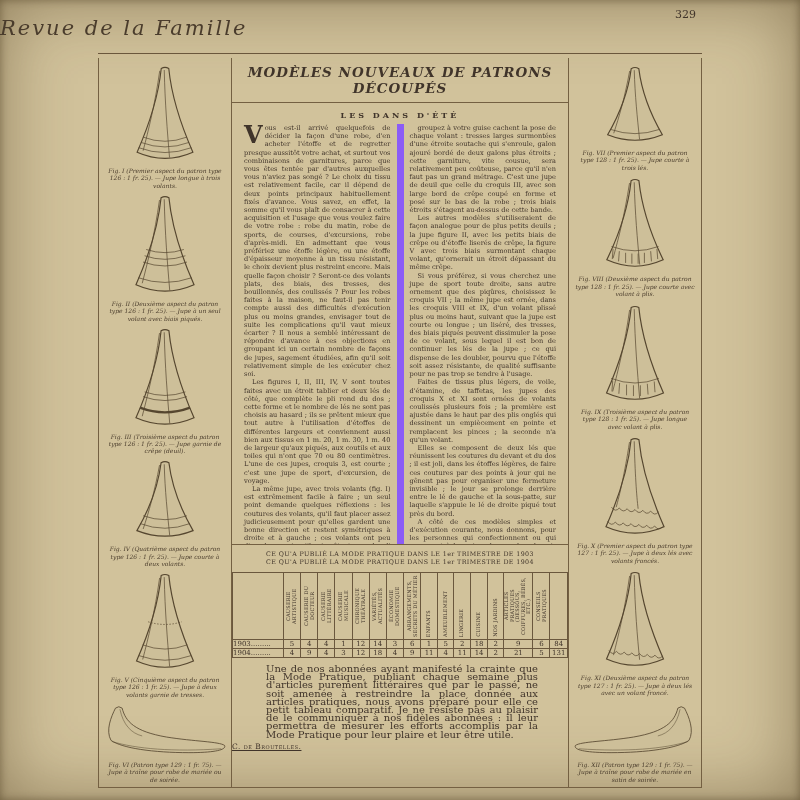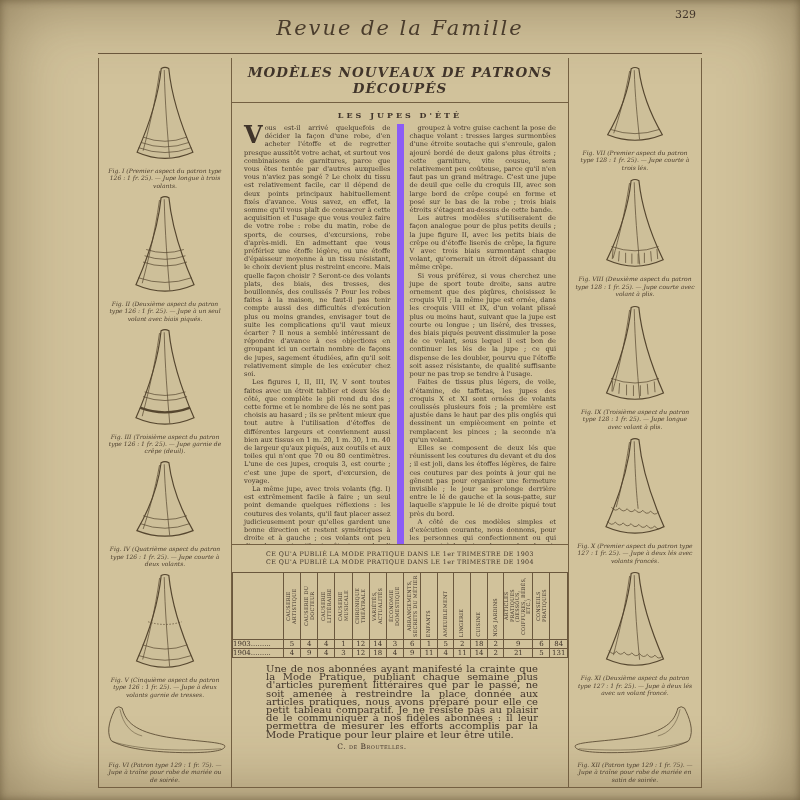--- a/index.html
+++ b/index.html
@@ -1,21 +1,21 @@
 <!DOCTYPE html>
 <html><head>
 <meta charset="utf-8">
 <style>
   html,body{margin:0;padding:0;}
   body{width:800px;height:800px;background:#b5a478;font-family:"DejaVu Serif",serif;}
   .paper{position:relative;width:800px;height:800px;background:#d1c29b;color:#40342a;overflow:hidden;
          box-shadow:inset 0 0 70px rgba(80,60,30,.5), inset 0 0 8px rgba(60,45,20,.5);}
   
   .masthead-row{position:relative;padding-top:16px;height:34px;}
-  .masthead{text-align:center;font-style:italic;font-size:21px;letter-spacing:2px;color:#4a3c2c;}
+  .masthead{font-style:italic;font-size:21px;letter-spacing:2px;color:#4a3c2c;}
   .pageno{position:absolute;right:104px;top:8px;font-size:11px;}
   .header-rule{border-top:1px solid #6a573c;margin:3px 98px 0 98px;}
   
   .main{position:absolute;top:58px;left:98px;right:98px;bottom:12px;
         border-left:1px solid #746042;border-right:1px solid #746042;border-bottom:1px solid #746042;
         display:grid;grid-template-columns:133px 1fr 133px;}
   .figcol{display:flex;flex-direction:column;justify-content:space-between;align-items:center;padding:6px 2px 4px 2px;}
   .figcol-left{border-right:1px solid #746042;}
   .figcol-right{border-left:1px solid #746042;}
   .fig-block{text-align:center;}
@@ -41,21 +41,21 @@
   .comp-sub{text-align:center;font-size:6.3px;letter-spacing:.4px;line-height:8px;}
   table.comp{border-collapse:collapse;margin:6px auto 2px auto;}
   table.comp th,table.comp td{border:1px solid #6a573d;padding:0;}
   th.hcell{height:66px;width:17px;vertical-align:bottom;}
   th.corner{width:52px;}
   .vert{writing-mode:vertical-rl;transform:rotate(180deg);font-size:5px;letter-spacing:.2px;
         text-transform:uppercase;font-weight:normal;margin:2px auto;max-height:62px;line-height:5.6px;}
   td.yr{width:52px;font-size:7px;padding:2px 0 2px 3px;white-space:nowrap;}
   td.val{width:17px;text-align:center;font-size:7px;padding:2px 0;}
   .comp-note{font-size:10px;line-height:8.2px;text-align:justify;padding:5px 30px 0 34px;}
-  .comp-sig{text-align:center;font-size:7.5px;font-variant:small-caps;letter-spacing:.5px;padding:3px 56px 0 0;}
+  .comp-sig{text-align:left;font-size:7.5px;font-variant:small-caps;letter-spacing:.5px;padding:3px 56px 0 0;text-decoration:underline;}
 </style>
 </head>
 <body>
 
 <div class="paper">
 
   <div class="masthead-row">
     <div class="masthead">Revue de la Famille</div>
     <div class="pageno">329</div>
   </div>
@@ -124,21 +124,21 @@
           <path class="sk" d="M26,10 Q32,5 38,10 C44,34 60,52 118,62 C168,70 212,70 222,77 C226,85 204,90 158,90 C94,90 38,82 18,68 C8,50 18,26 26,10 Z"></path>
           <path class="ln" d="M20,70 C62,83 130,89 216,83"></path>
           <path class="ln" d="M34,12 C40,40 54,55 74,60"></path>
         </svg>
         <div class="fig-caption">Fig. VI (Patron type 129 : 1 fr. 75). — Jupe à traîne pour robe de mariée ou de soirée.</div>
       </div>
     </div>
 
     <div class="center">
       <div class="article-banner">MODÈLES NOUVEAUX DE PATRONS DÉCOUPÉS</div>
-      <div class="jupes-subtitle">LES JUPES D'ÉTÉ</div>
+      <div class="jupes-subtitle">LES DANS D'ÉTÉ</div>
 
       <div class="text-cols">
         <div class="tcol tcol-a">
           <p class="drop">Vous est-il arrivé quelquefois de décider la façon d'une robe, d'en acheter l'étoffe et de regretter presque aussitôt votre achat, et surtout vos combinaisons de garnitures, parce que vous êtes tentée par d'autres auxquelles vous n'aviez pas songé ? Le choix du tissu est relativement facile, car il dépend de deux points principaux habituellement fixés d'avance. Vous savez, en effet, la somme qu'il vous plaît de consacrer à cette acquisition et l'usage que vous voulez faire de votre robe : robe du matin, robe de sports, de courses, d'excursions, robe d'après-midi. En admettant que vous préfériez une étoffe légère, ou une étoffe d'épaisseur moyenne à un tissu résistant, le choix devient plus restreint encore. Mais quelle façon choisir ? Seront-ce des volants plats, des biais, des tresses, des bouillonnés, des coulissés ? Pour les robes faites à la maison, ne faut-il pas tenir compte aussi des difficultés d'exécution plus ou moins grandes, envisager tout de suite les complications qu'il vaut mieux écarter ? Il nous a semblé intéressant de répondre d'avance à ces objections en groupant ici un certain nombre de façons de jupes, sagement étudiées, afin qu'il soit relativement simple de les exécuter chez soi.</p>
           <p>Les figures I, II, III, IV, V sont toutes faites avec un étroit tablier et deux lés de côté, que complète le pli rond du dos ; cette forme et le nombre de lés ne sont pas choisis au hasard ; ils se prêtent mieux que tout autre à l'utilisation d'étoffes de différentes largeurs et conviennent aussi bien aux tissus en 1 m. 20, 1 m. 30, 1 m. 40 de largeur qu'aux piqués, aux coutils et aux toiles qui n'ont que 70 ou 80 centimètres. L'une de ces jupes, croquis 3, est courte ; c'est une jupe de sport, d'excursion, de voyage.</p>
           <p>La même jupe, avec trois volants (fig. I) est extrêmement facile à faire ; un seul point demande quelques réflexions : les coutures des volants, qu'il faut placer assez judicieusement pour qu'elles gardent une bonne direction et restent symétriques à droite et à gauche ; ces volants ont peu d'ampleur, puisqu'ils s'arrêtent sous le pli rond ; on les détend, au repassage, sur leur bord inférieur, avant de les terminer par un ourlet piqué, un extra-fort ou un biais de taffetas.</p>
 
         </div>
         <div class="tcol">
           <p>groupez à votre guise cachent la pose de chaque volant : tresses larges surmontées d'une étroite soutache qui s'enroule, galon ajouré bordé de deux galons plus étroits ; cette garniture, vite cousue, sera relativement peu coûteuse, parce qu'il n'en faut pas un grand métrage. C'est une jupe de deuil que celle du croquis III, avec son large bord de crêpe coupé en forme et posé sur le bas de la robe ; trois biais étroits s'étagent au-dessus de cette bande.</p>

